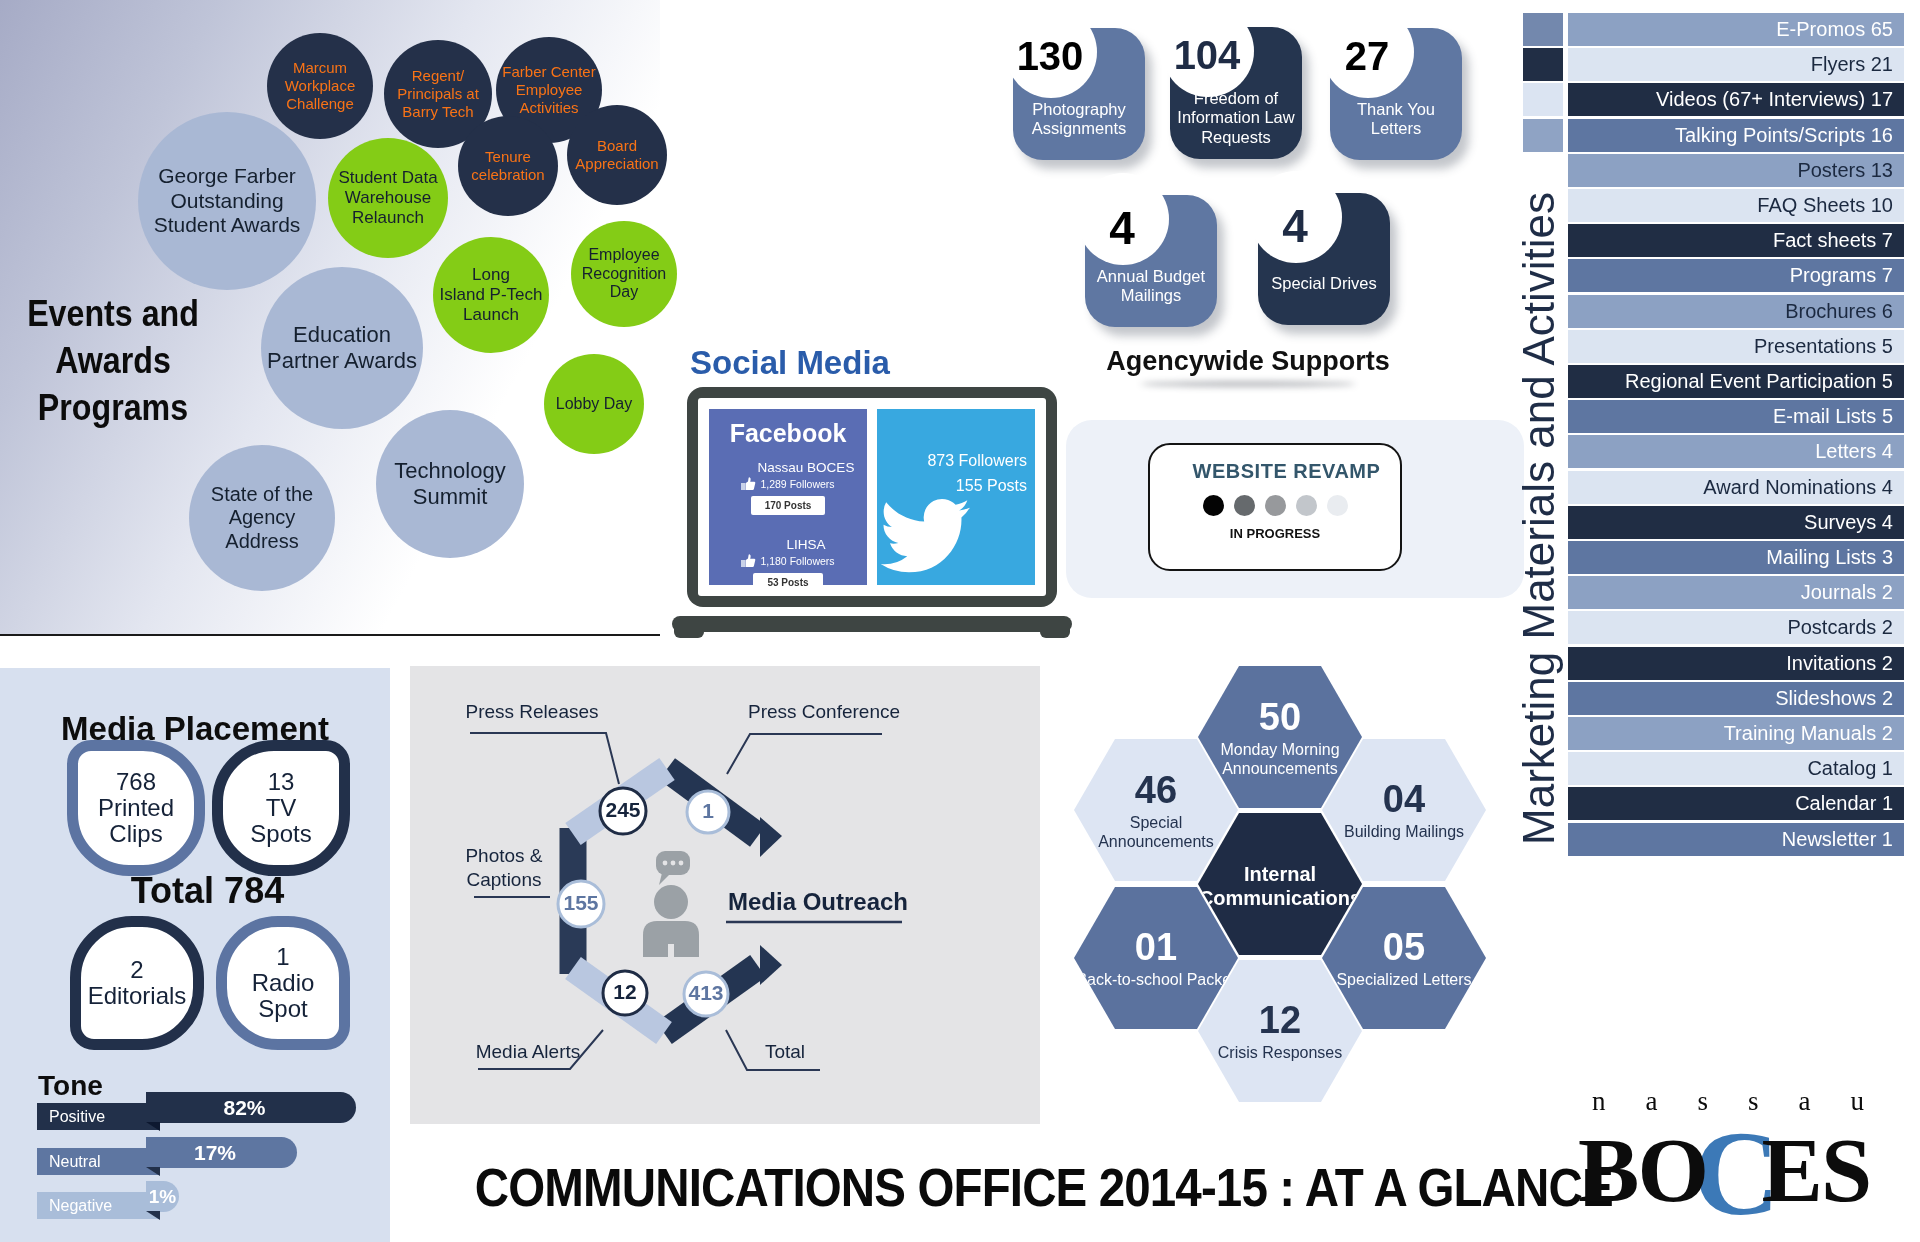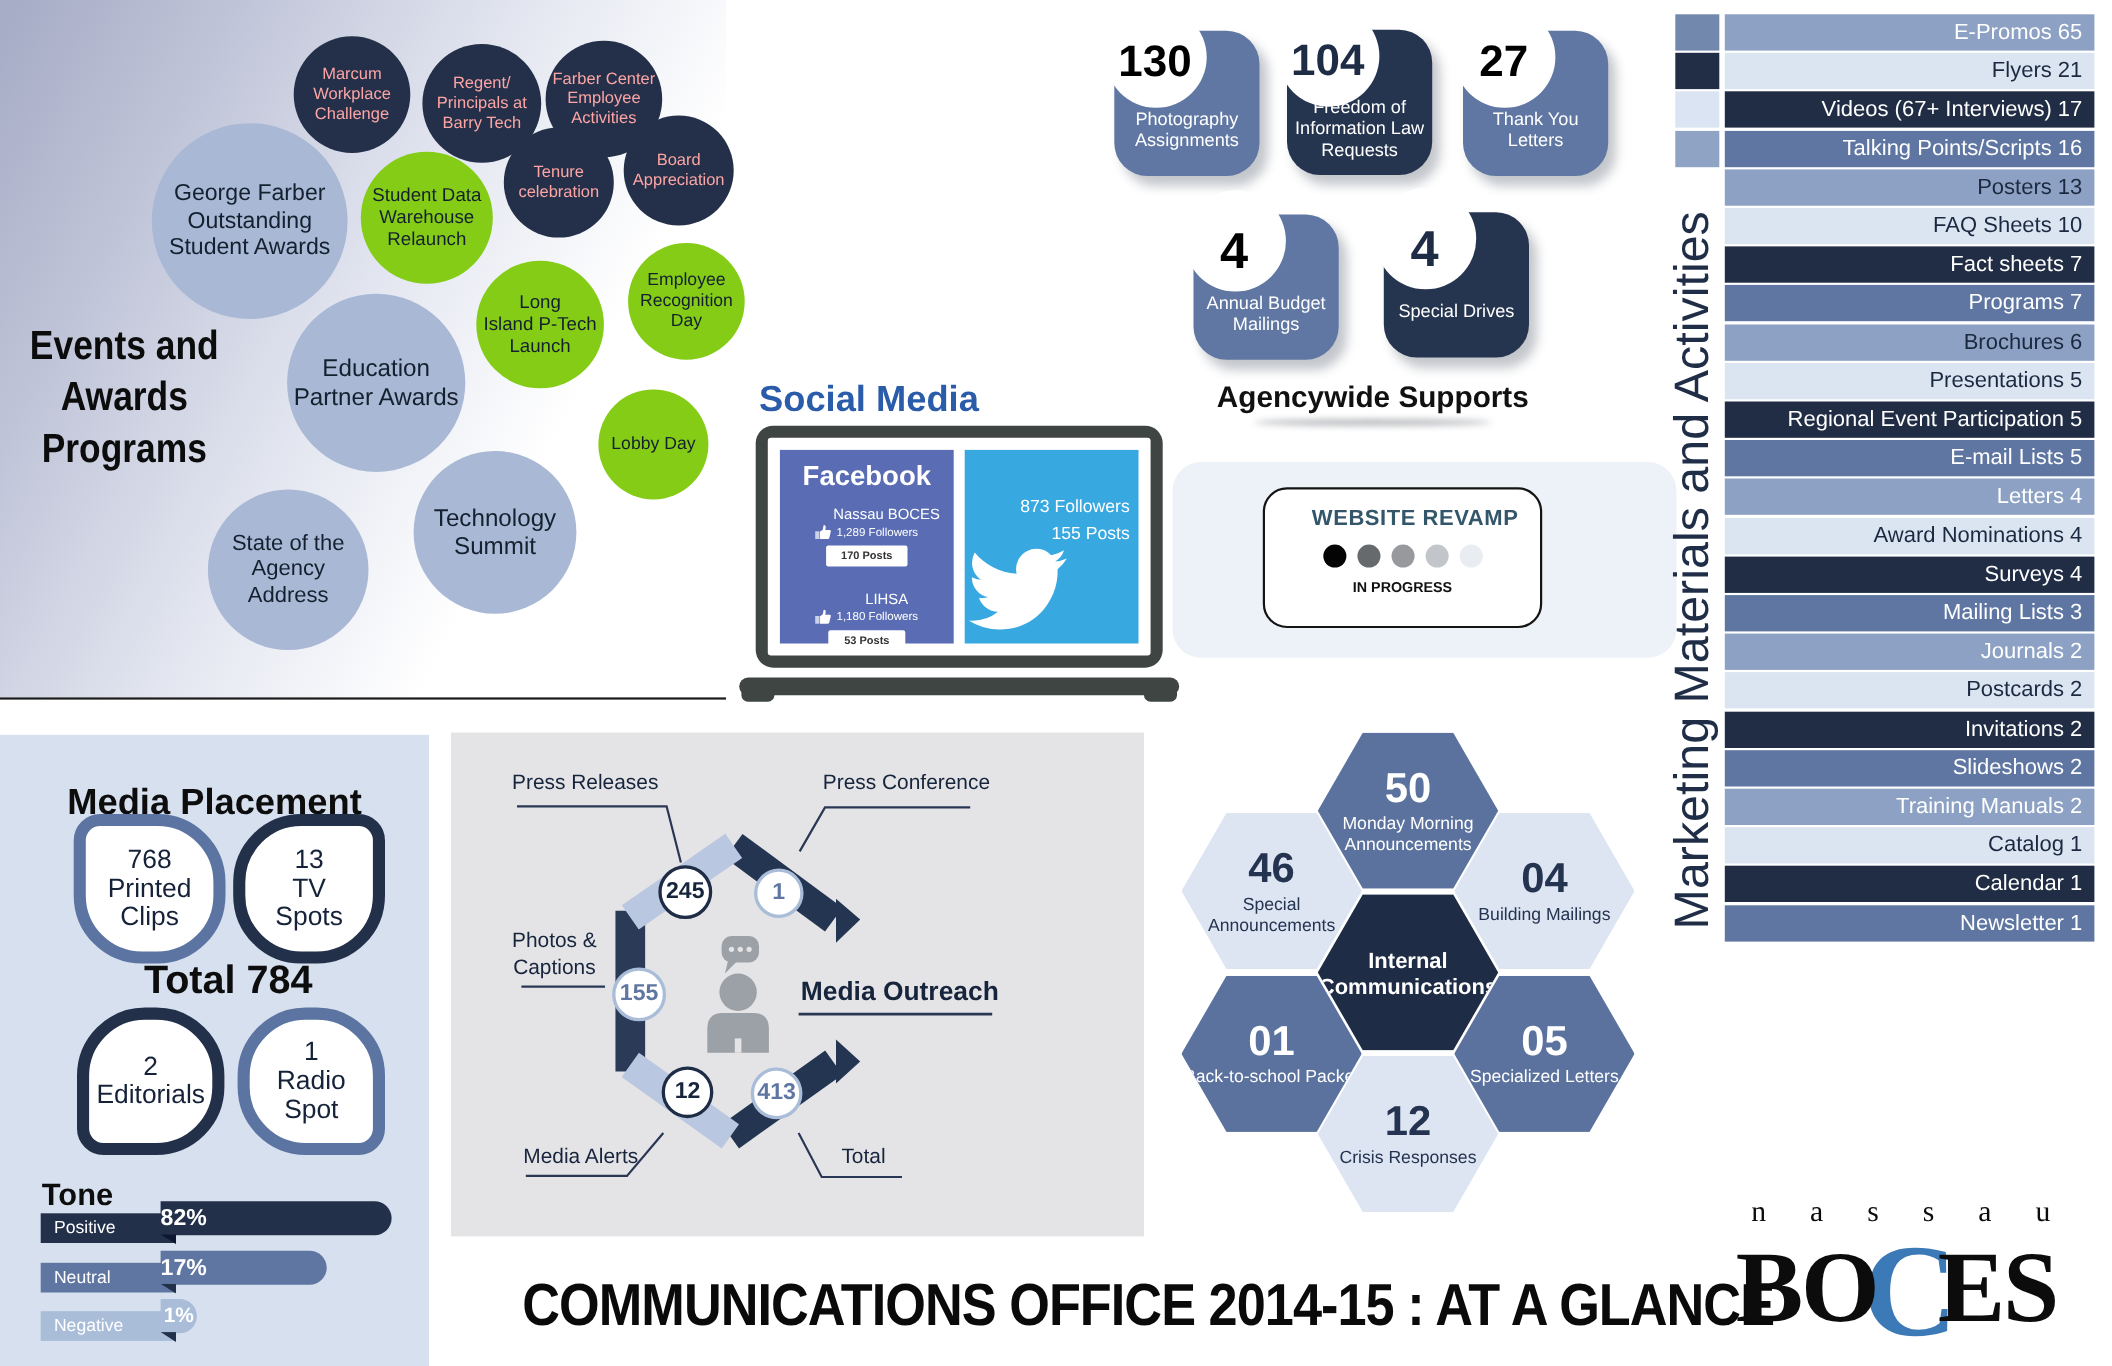--- a/index.html
+++ b/index.html
@@ -7,21 +7,21 @@
           font-family:"Liberation Sans",sans-serif;color:#16243c;}
   .abs{position:absolute;}
   
   #grad-panel{left:0;top:0;width:660px;height:634px;
     background:linear-gradient(118deg,#a6abc6 0%,#bfc4d8 22%,#e3e6f0 48%,#ffffff 72%);
     border-bottom:2px solid #1a1a1a;}
   #events-title{left:4px;top:290px;width:218px;text-align:center;font-weight:bold;
     font-size:37px;line-height:47px;color:#0c0c0c;transform:scaleX(.87);transform-origin:center;}
   .bubble{position:absolute;border-radius:50%;display:flex;align-items:center;justify-content:center;
     text-align:center;line-height:1.18;padding:6px;box-sizing:border-box;}
-  .bubble.navy{background:#243049;color:#fca5a5;}
+  .bubble.navy{background:#243049;color:#f97316;}
   .bubble.medium{background:#a9b8d4;color:#15202f;}
   .bubble.light{background:#84cc16;color:#15202f;}
   
   .numcard{position:absolute;border-radius:30px;box-shadow:7px 9px 10px rgba(40,50,70,.28);}
   .numcard.slate{background:#5f77a2;}
   .numcard.navy{background:#25354f;}
   .numcard-notch{position:absolute;left:-8px;top:-22px;width:92px;height:92px;border-radius:50%;background:#fff;}
   .numcard-value{position:absolute;left:-4px;top:6px;width:82px;text-align:center;font-weight:bold;}
   .numcard.slate .numcard-value{color:#000000;}
   .numcard.navy .numcard-value{color:#1f2c45;}
@@ -74,21 +74,21 @@
   #placement-total{left:20px;top:870px;width:375px;text-align:center;font-size:36px;font-weight:bold;color:#0d0d0d;}
   .petal{position:absolute;background:#fff;box-sizing:border-box;display:flex;flex-direction:column;
     align-items:center;justify-content:center;text-align:center;font-size:24px;line-height:26px;color:#152238;}
   .petal.slate{border:11px solid #5c74a2;}
   .petal.navy{border:11px solid #22304a;}
   
   #tone-title{left:38px;top:1070px;font-size:28px;font-weight:bold;color:#0d0d0d;}
   .tone-strip{position:absolute;left:37px;width:122px;height:27px;color:#fff;font-size:16px;line-height:27px;
     padding-left:12px;box-sizing:border-box;}
   .tone-bar{position:absolute;left:146px;height:31px;border-radius:0 16px 16px 0;color:#fff;
-    font-size:21px;font-weight:bold;line-height:31px;text-align:left;padding-right:13px;box-sizing:border-box;}
+    font-size:21px;font-weight:bold;line-height:31px;text-align:center;padding-right:13px;box-sizing:border-box;}
   .tone-fold{position:absolute;left:146px;width:14px;height:9px;clip-path:polygon(100% 0,0 0,100% 100%);}
   
   #outreach-panel{left:410px;top:666px;width:630px;height:458px;background:#e4e4e6;}
   .mo-num{position:absolute;width:60px;text-align:center;font-size:21px;font-weight:bold;}
   .mo-label{position:absolute;text-align:center;font-size:19px;line-height:24px;color:#16243c;}
   #mo-title{position:absolute;left:313px;top:222px;width:190px;text-align:center;font-size:24px;
     font-weight:bold;color:#16243c;}
   
   .hex{position:absolute;width:164px;height:142px;
     clip-path:polygon(25% 0%,75% 0%,100% 50%,75% 100%,25% 100%,0% 50%);

